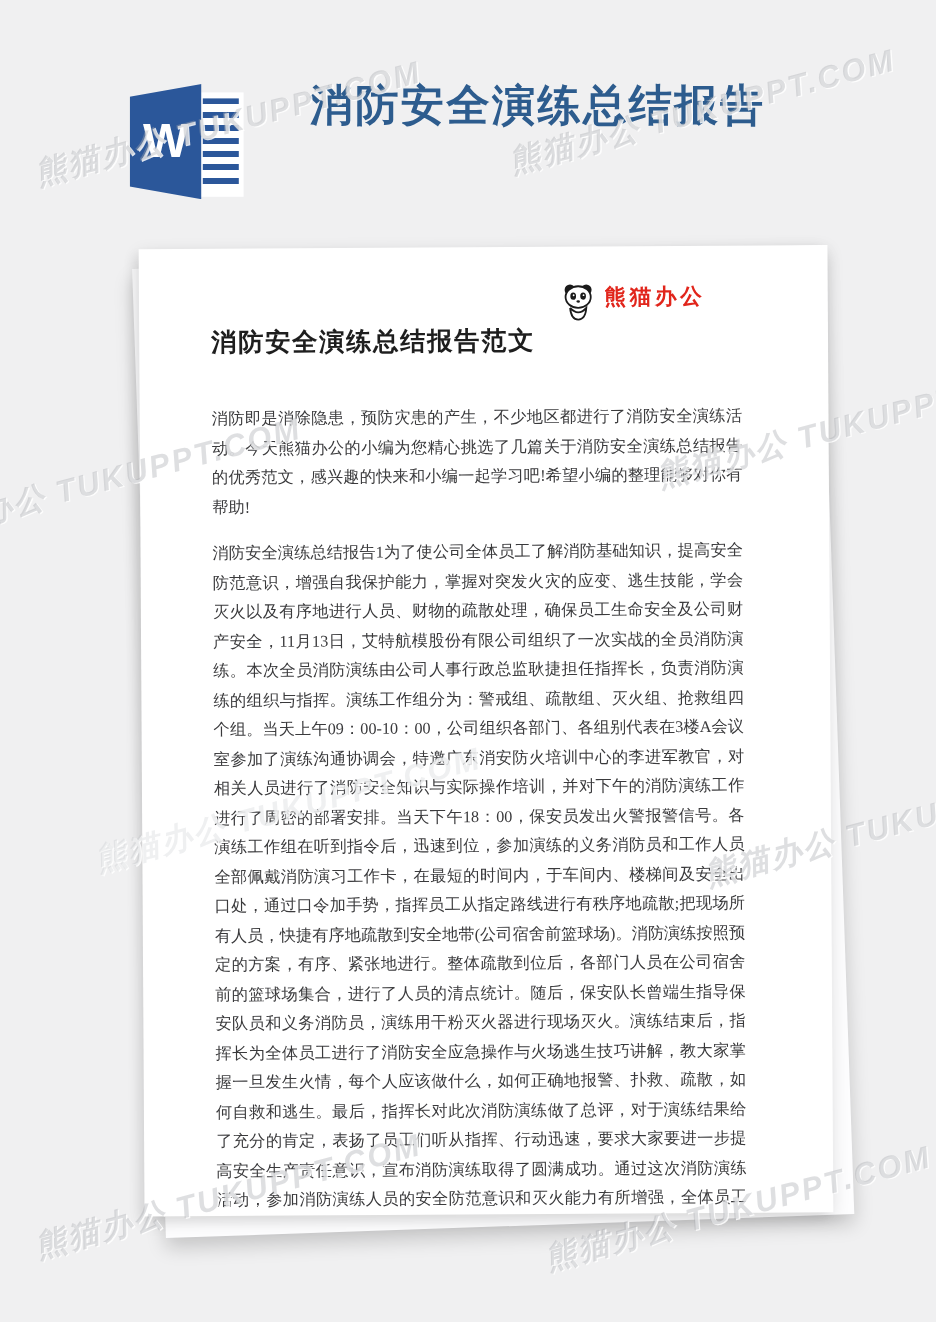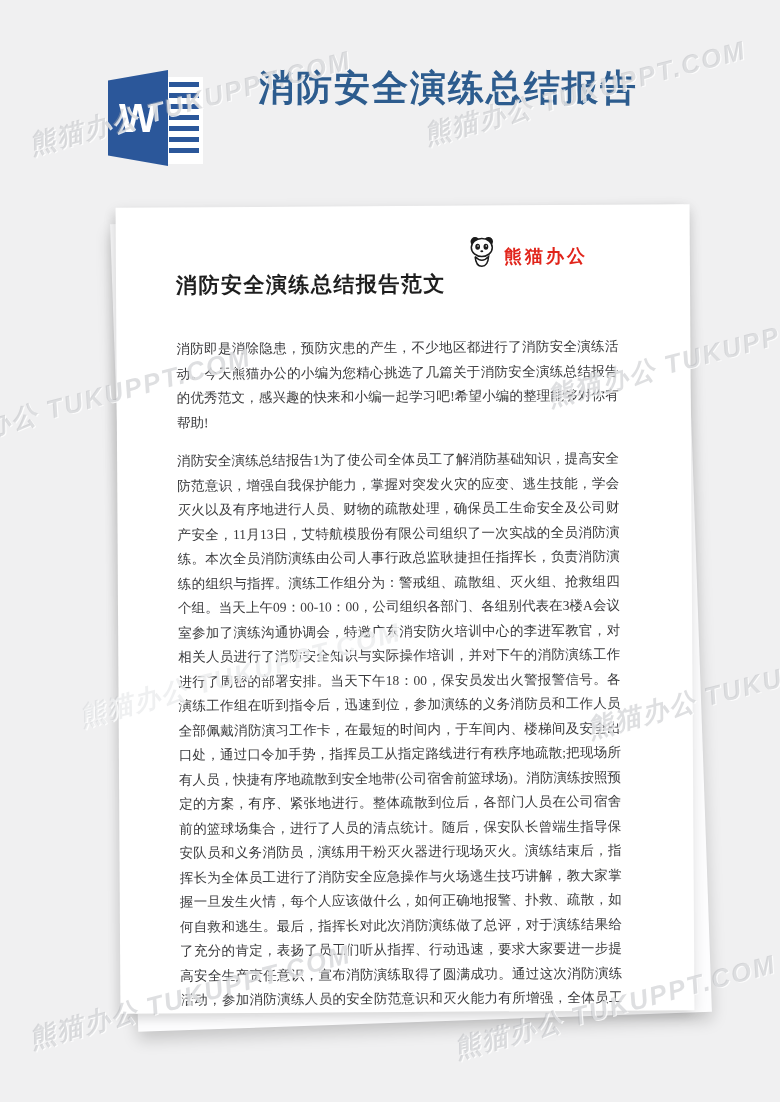--- a/index.html
+++ b/index.html
@@ -28,21 +28,21 @@
   
   .paper { position:absolute; background:#fff; }
   .paper-behind { left:124px; top:214px; width:574px; height:808px;
     transform:rotate(-2deg); background:#fdfdfe;
     box-shadow:0 8px 16px rgba(0,0,0,0.18); }
   .paper-main { left:118px; top:206px; width:574px; height:806px;
     transform:rotate(-0.35deg);
     box-shadow:0 4px 14px rgba(0,0,0,0.12), -5px 5px 10px rgba(0,0,0,0.05);
     padding:64px 72px 0 60px; overflow:hidden; }
 
-  .brand { position:absolute; top:30px; right:102px; display:flex; align-items:flex-end; gap:7px; }
+  .brand { position:absolute; top:30px; right:102px; display:flex; align-items:flex-start; gap:7px; }
   .brand-text { color:#e1251b; font-weight:bold; font-size:18px; letter-spacing:3px; white-space:nowrap; }
 
   .doc-title { font-size:21px; font-weight:bold; color:#1e1e1e; letter-spacing:1.5px;
     margin:0 0 38px; font-family:"Liberation Sans",sans-serif; }
 
   .doc-body p { font-family:"Liberation Serif","DejaVu Serif",serif;
     font-size:13.5px; line-height:24.5px; color:#3a3a3c;
     text-align:justify; margin:0 0 14px; }
 
   

